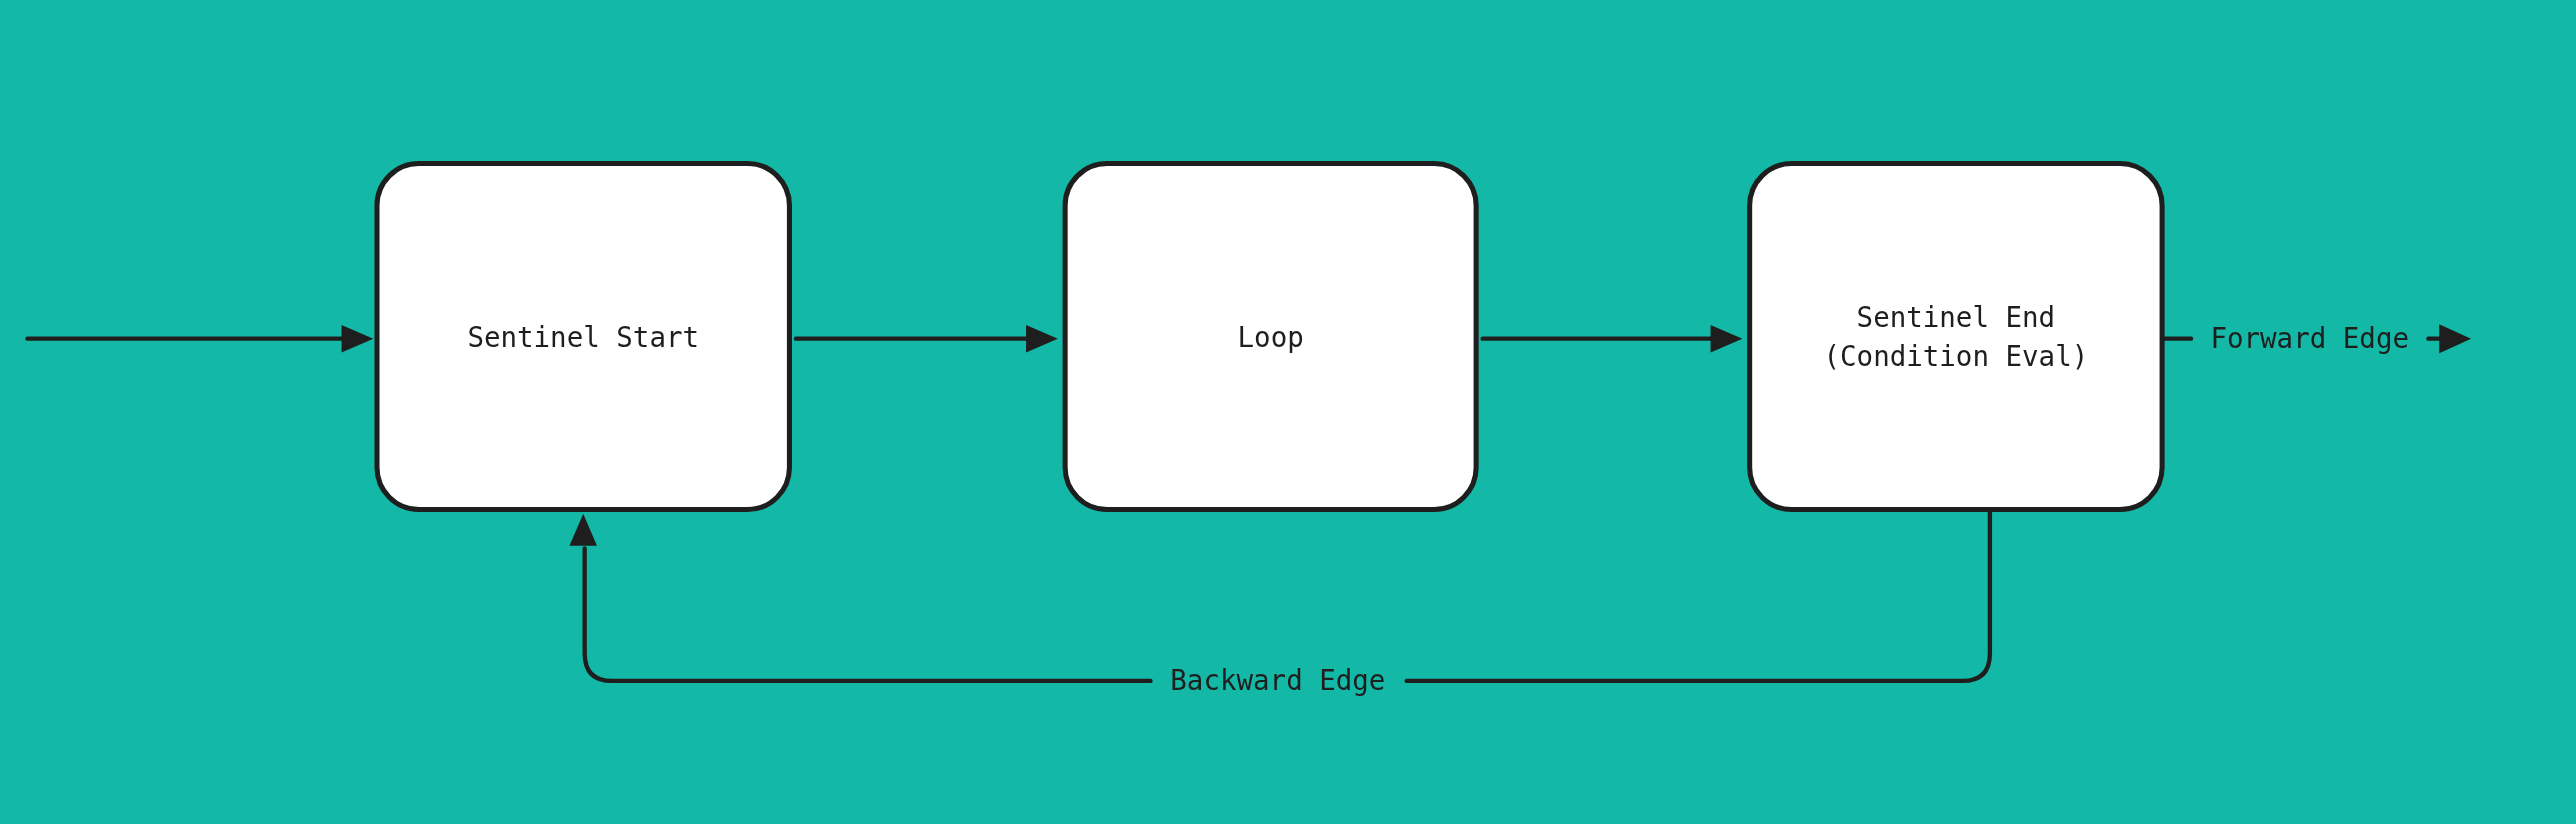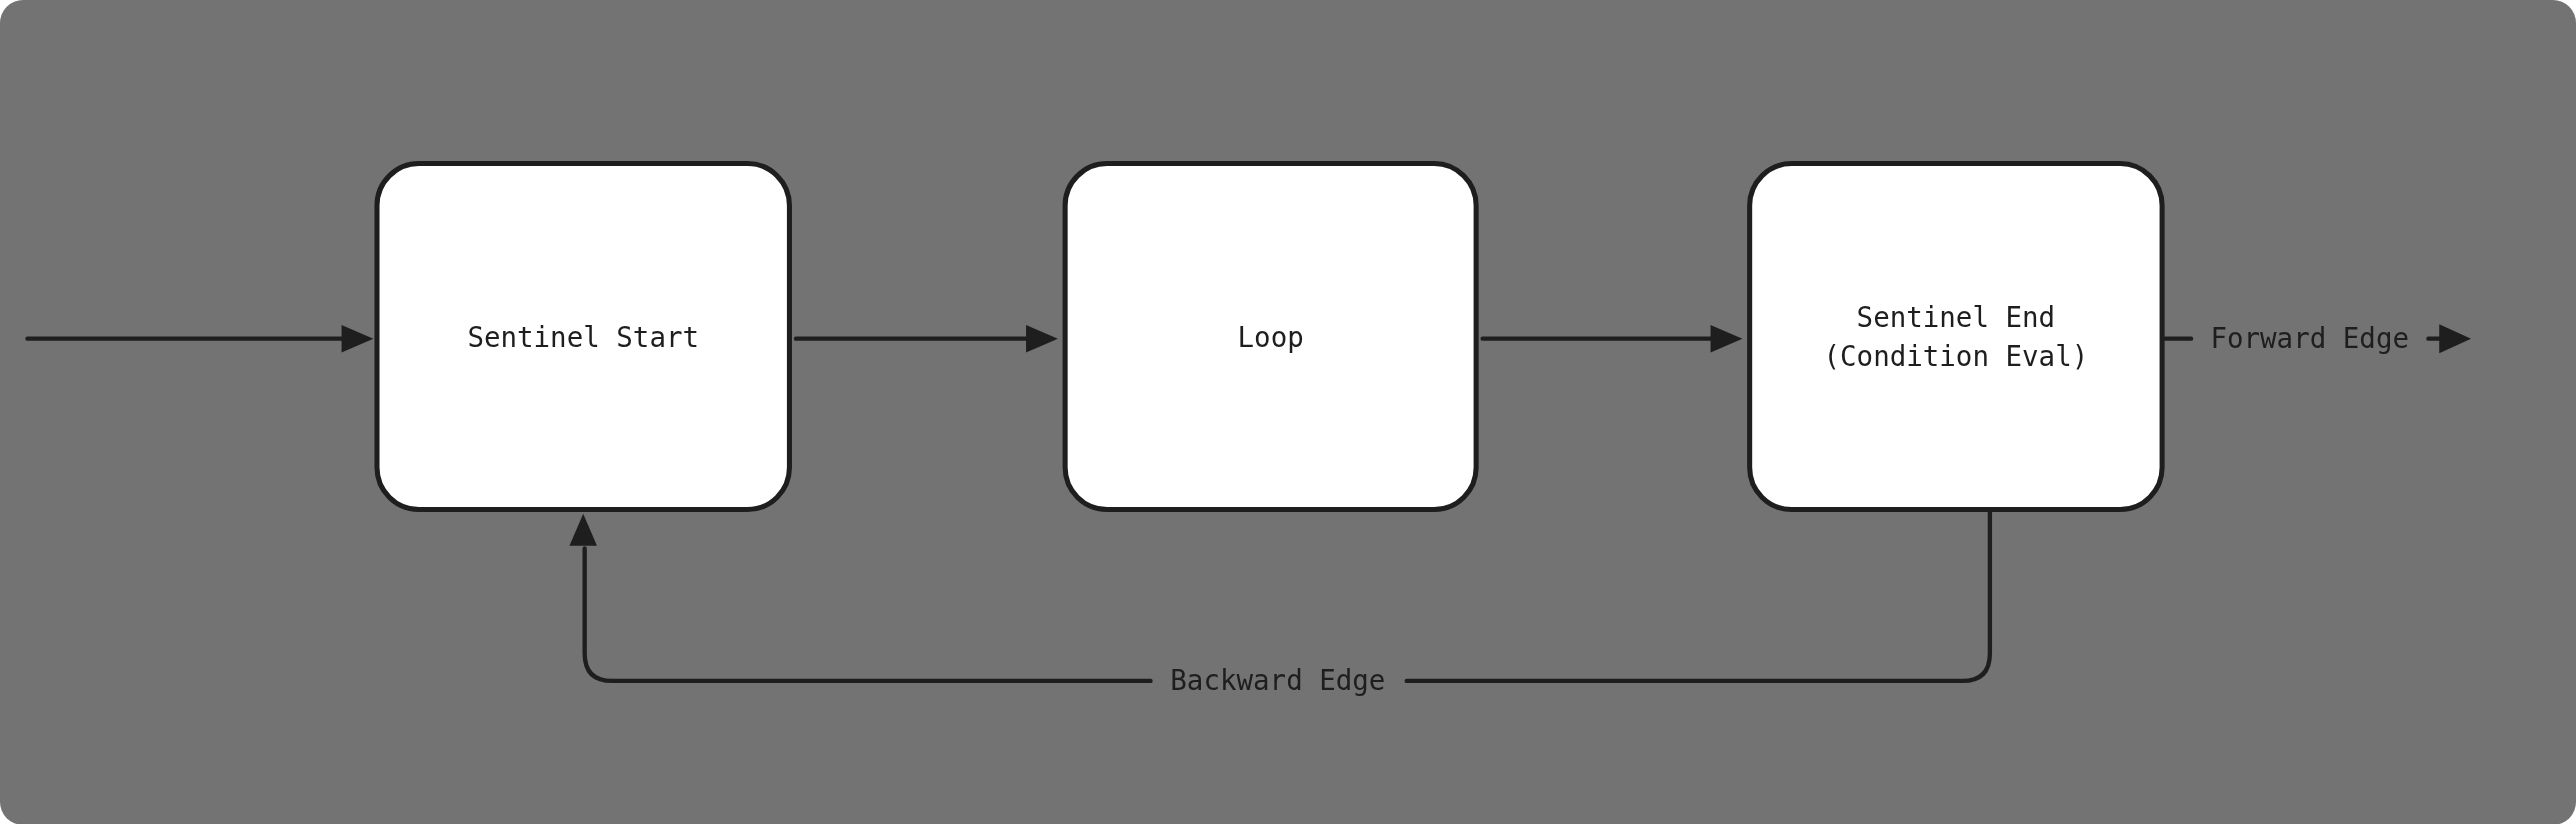--- a/index.html
+++ b/index.html
@@ -3,23 +3,22 @@
 <meta charset="utf-8">
 <style>
   html, body {
     margin: 0;
     padding: 0;
     background: #ffffff;
   }
   .canvas-wrap {
     width: 2576px;
     height: 825px;
-    background: #737373;
+    background: #14b8a6;
     overflow: hidden;
-    border-radius: 23px;
   }
   svg {
     display: block;
   }
   .edge-stroke {
     fill: none;
     stroke-width: 6;
     stroke-linecap: round;
     stroke-linejoin: round;
   }

